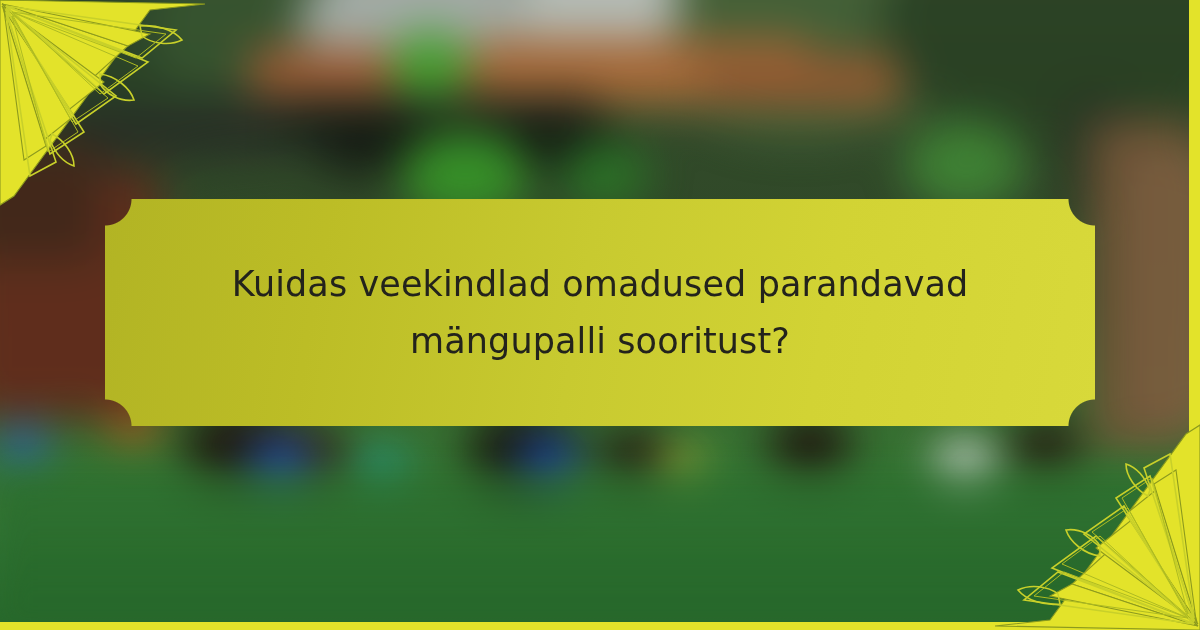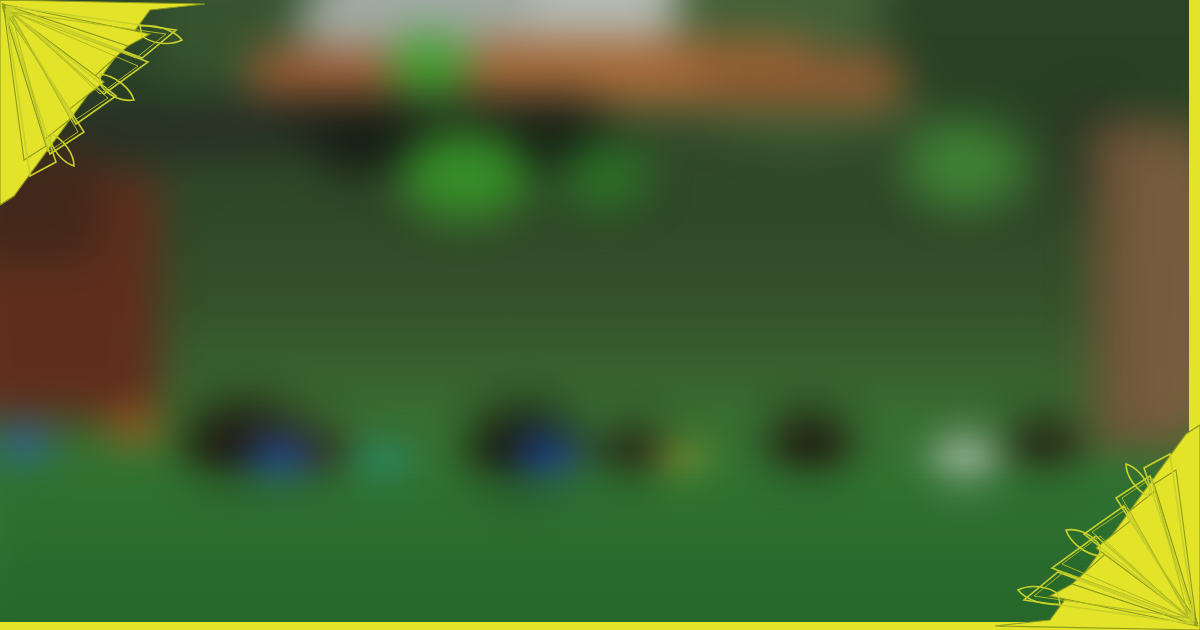--- a/index.html
+++ b/index.html
@@ -276,14 +276,17 @@
       </g>
       <g fill="none" stroke="#aebb22" stroke-width="1">
         <path d="M12,12 L166,34 L136,58 Z"></path>
         <path d="M12,12 L138,66 L100,94 Z"></path>
         <path d="M12,14 L108,98 L72,122 Z"></path>
         <path d="M12,16 L78,132 L48,152 Z"></path>
       </g>
     </svg>
   </div>
 
+  <div class="card">
+    <h1 class="card-title">Kuidas veekindlad omadused parandavad mängupalli sooritust?</h1>
+  </div>
 
 </div>
 
 </body></html>

